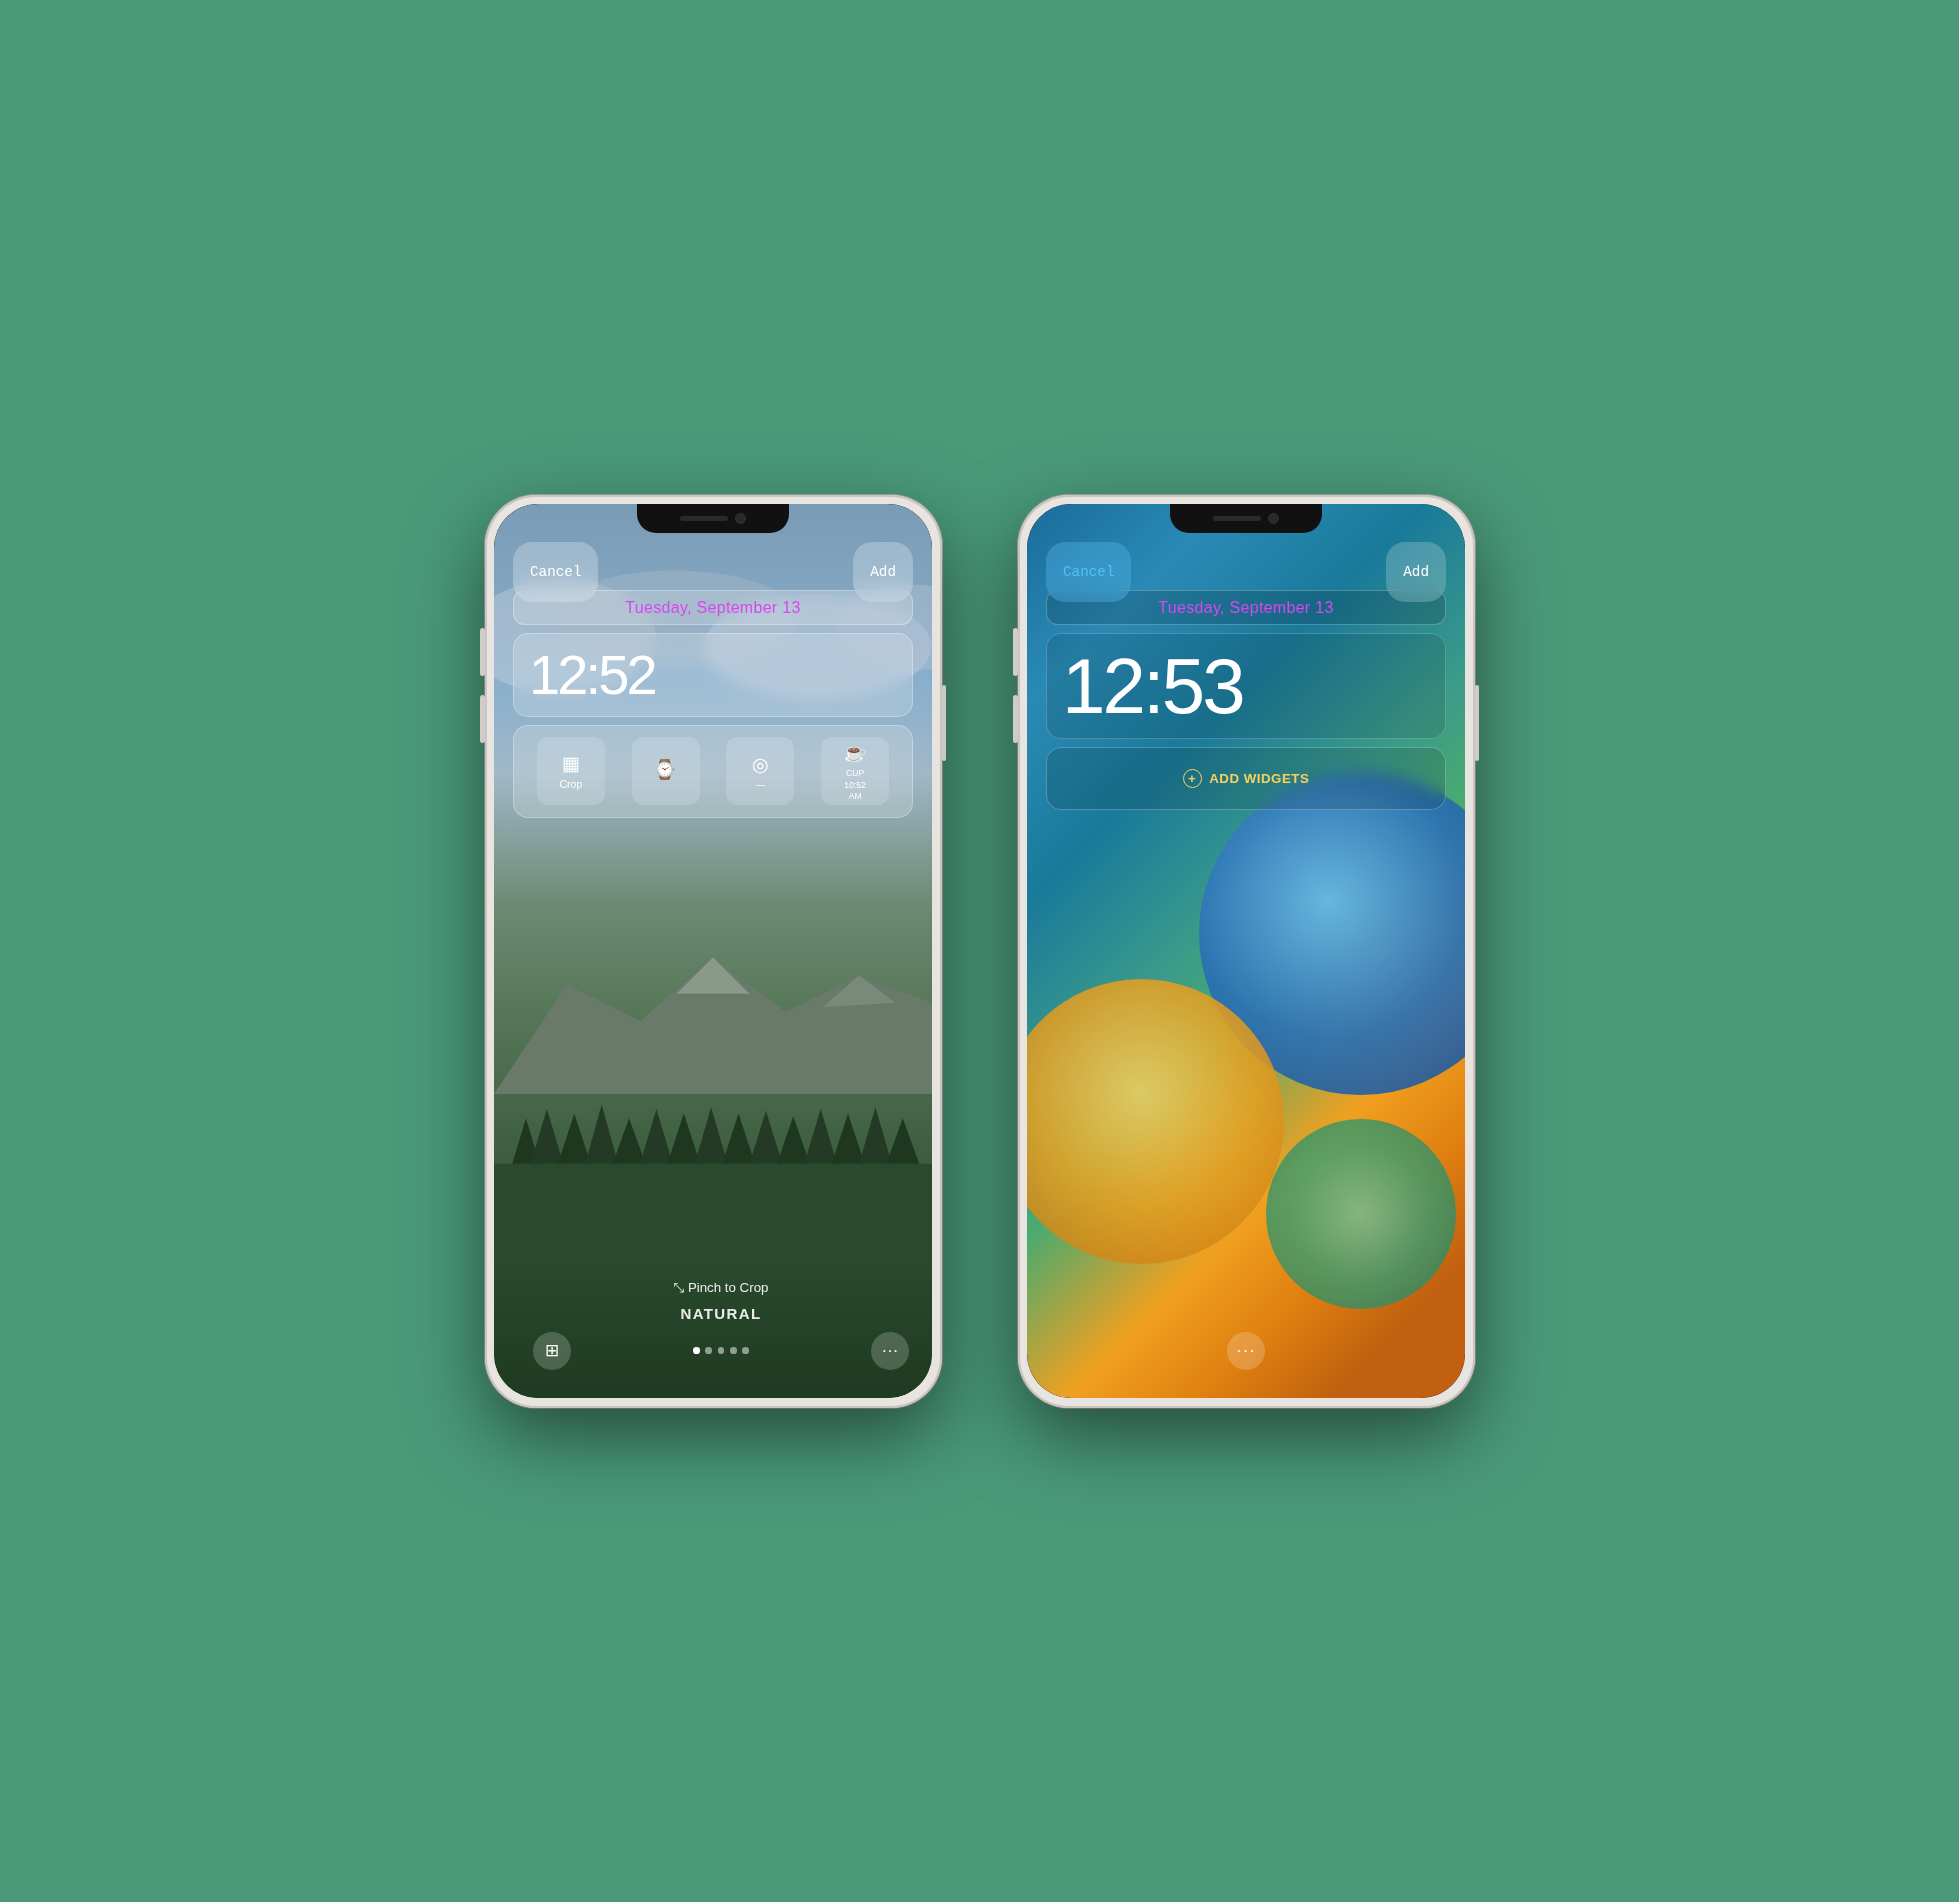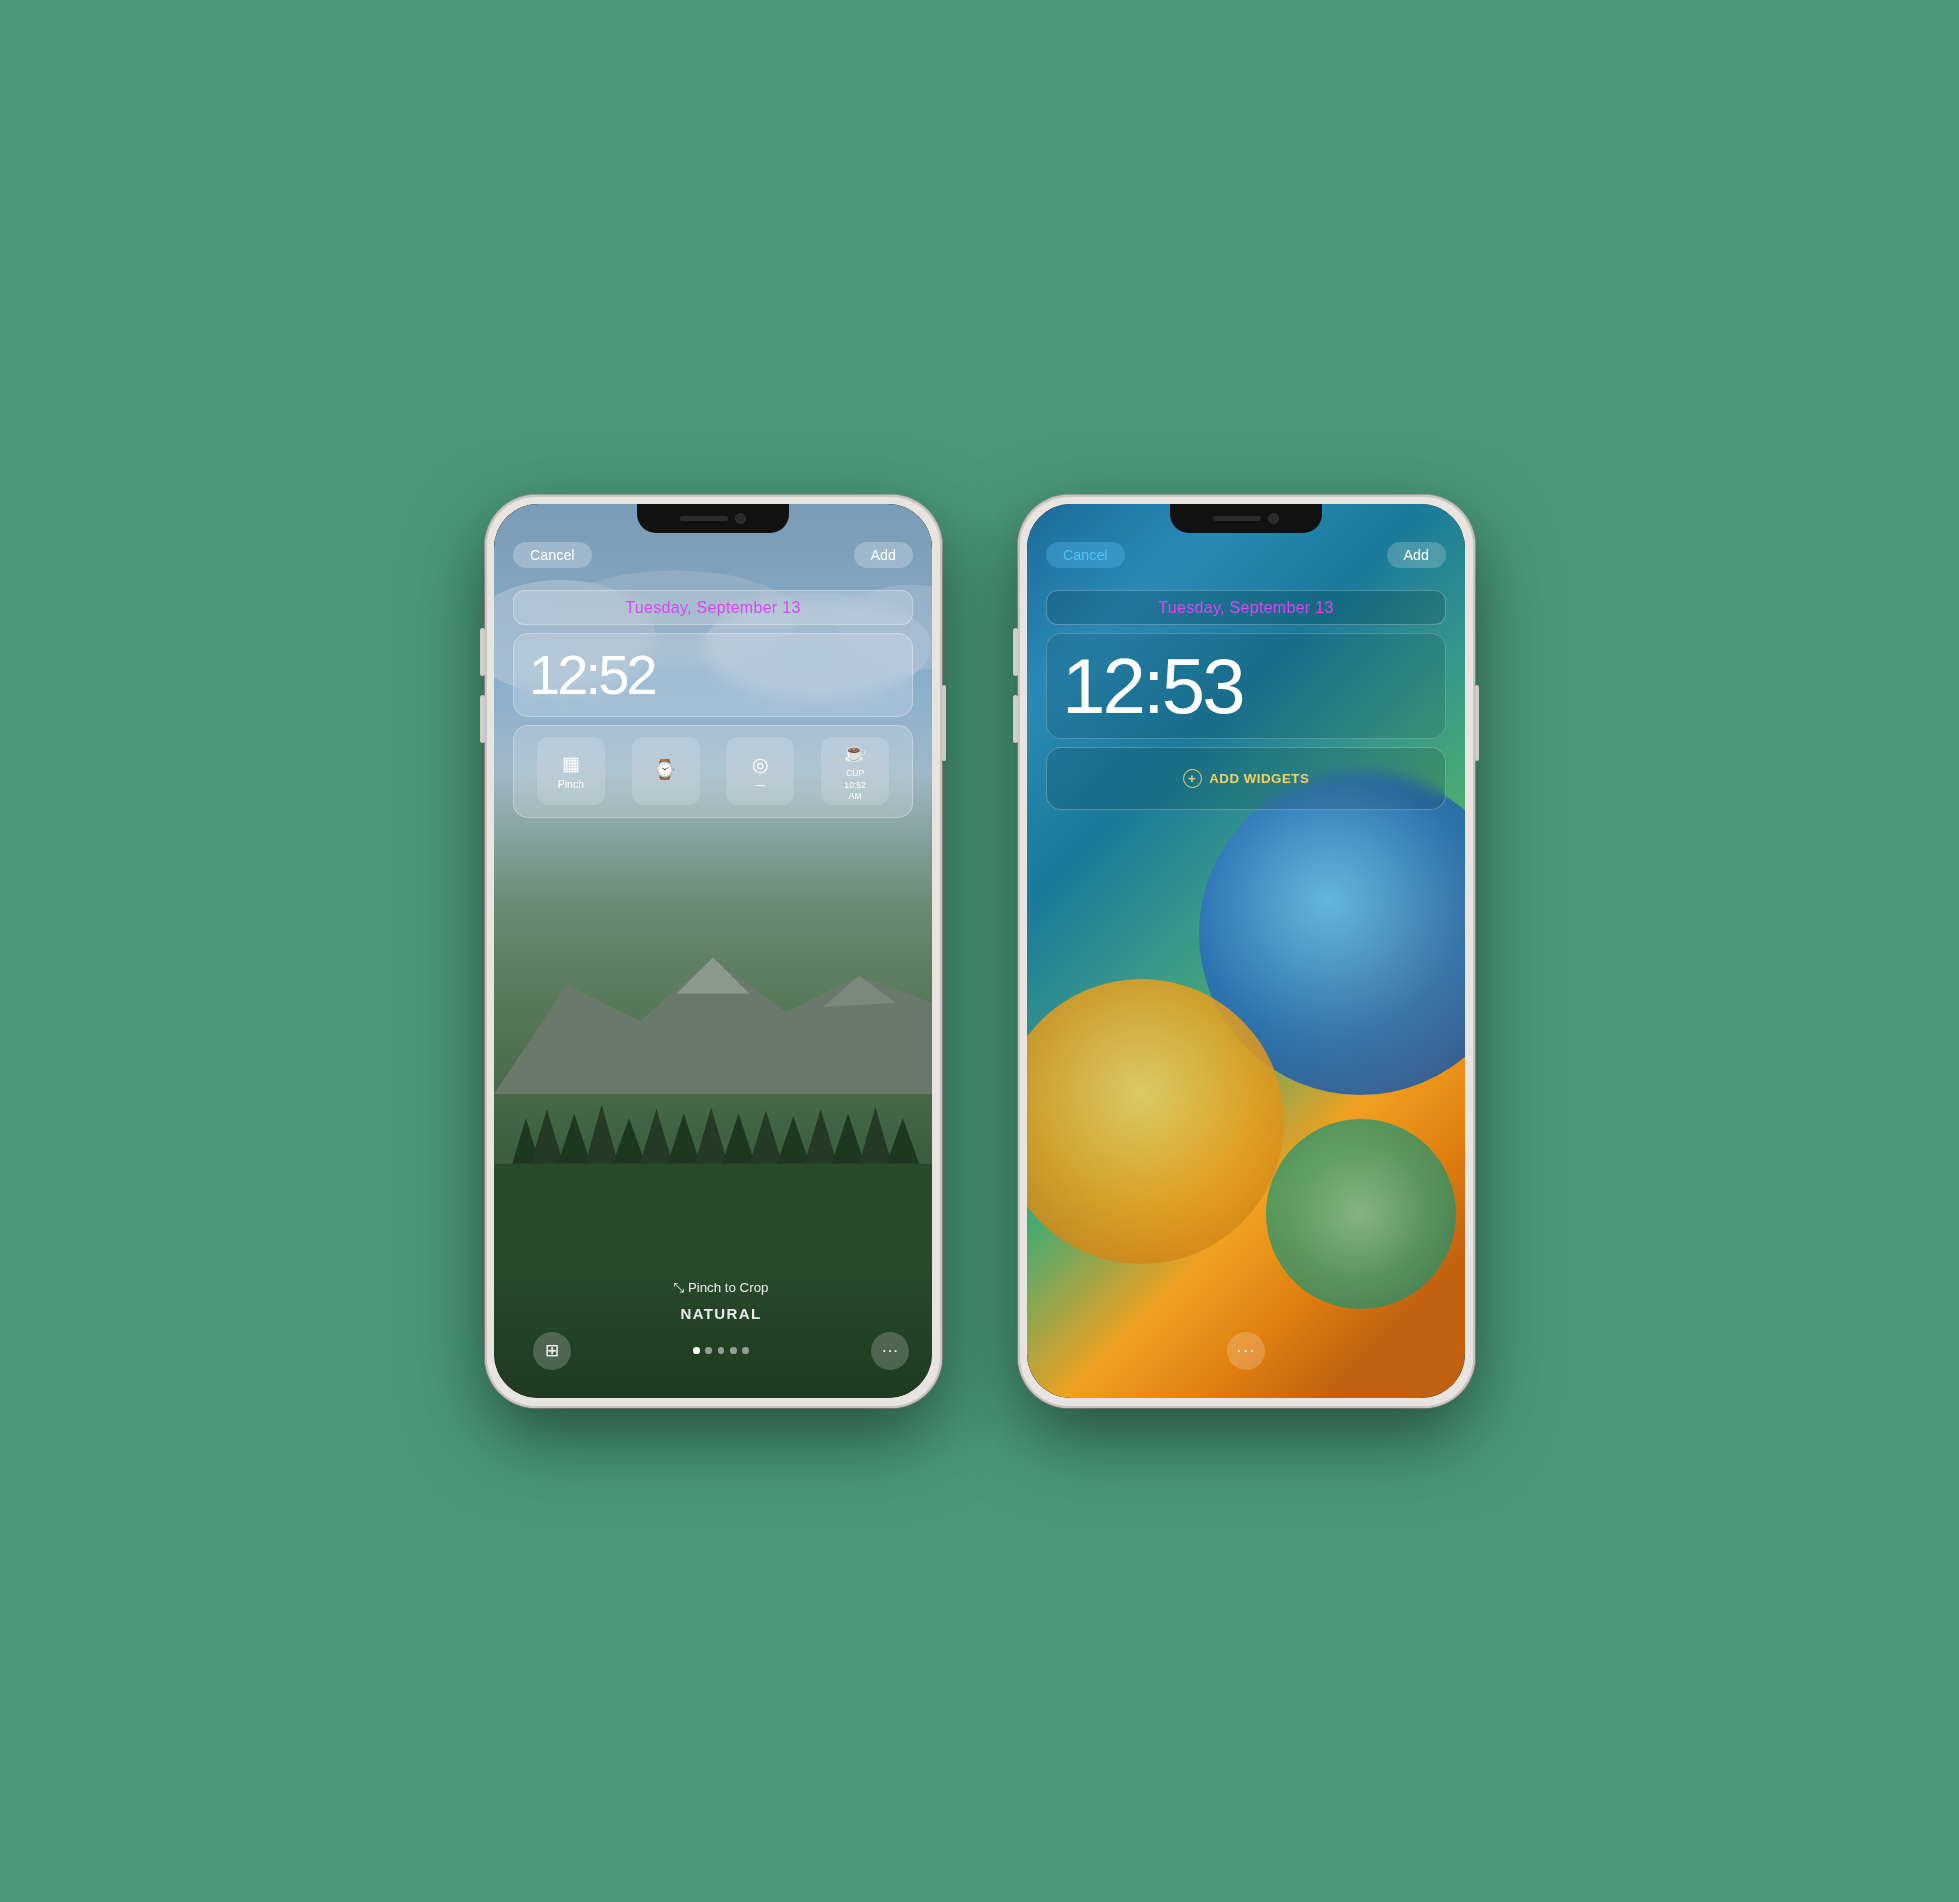--- a/index.html
+++ b/index.html
@@ -140,26 +140,27 @@
       left: 0; right: 0;
       display: flex;
       justify-content: space-between;
       padding: 0 19px;
       z-index: 20;
     }
     .pill-btn {
       background: rgba(255,255,255,0.25);
       backdrop-filter: blur(9.5px);
       border-radius: 19px;
-      padding: 5px 17px;
+      padding: 22px 17px;
       color: white;
       font-size: 14.3px;
       font-weight: 500;
       cursor: pointer;
       border: none;
+      font-family: Liberation Mono, monospace;
     }
 
     
     .date-bar {
       background: rgba(255,255,255,0.18);
       backdrop-filter: blur(7.6px);
       border-radius: 11.4px;
       margin: 86px 19px 7.6px;
       padding: 7.6px 15px;
       text-align: center;
@@ -465,21 +466,21 @@
           <span class="date-text">Tuesday, September 13</span>
         </div>
 
         <div class="time-block">
           <div class="time-display">12:52</div>
         </div>
 
         <div class="widgets-row">
           <div class="widget-item">
             <div class="widget-icon">▦</div>
-            <div class="widget-none">Pinch</div>
+            <div class="widget-none">Crop</div>
           </div>
           <div class="widget-item">
             <div class="widget-icon">⌚</div>
           </div>
           <div class="widget-item">
             <div class="widget-icon">◎</div>
             <div style="color:white;font-size:9.5px;">—</div>
           </div>
           <div class="widget-item" style="font-size:8.6px;line-height:1.3;">
             <div class="widget-icon">☕</div>

